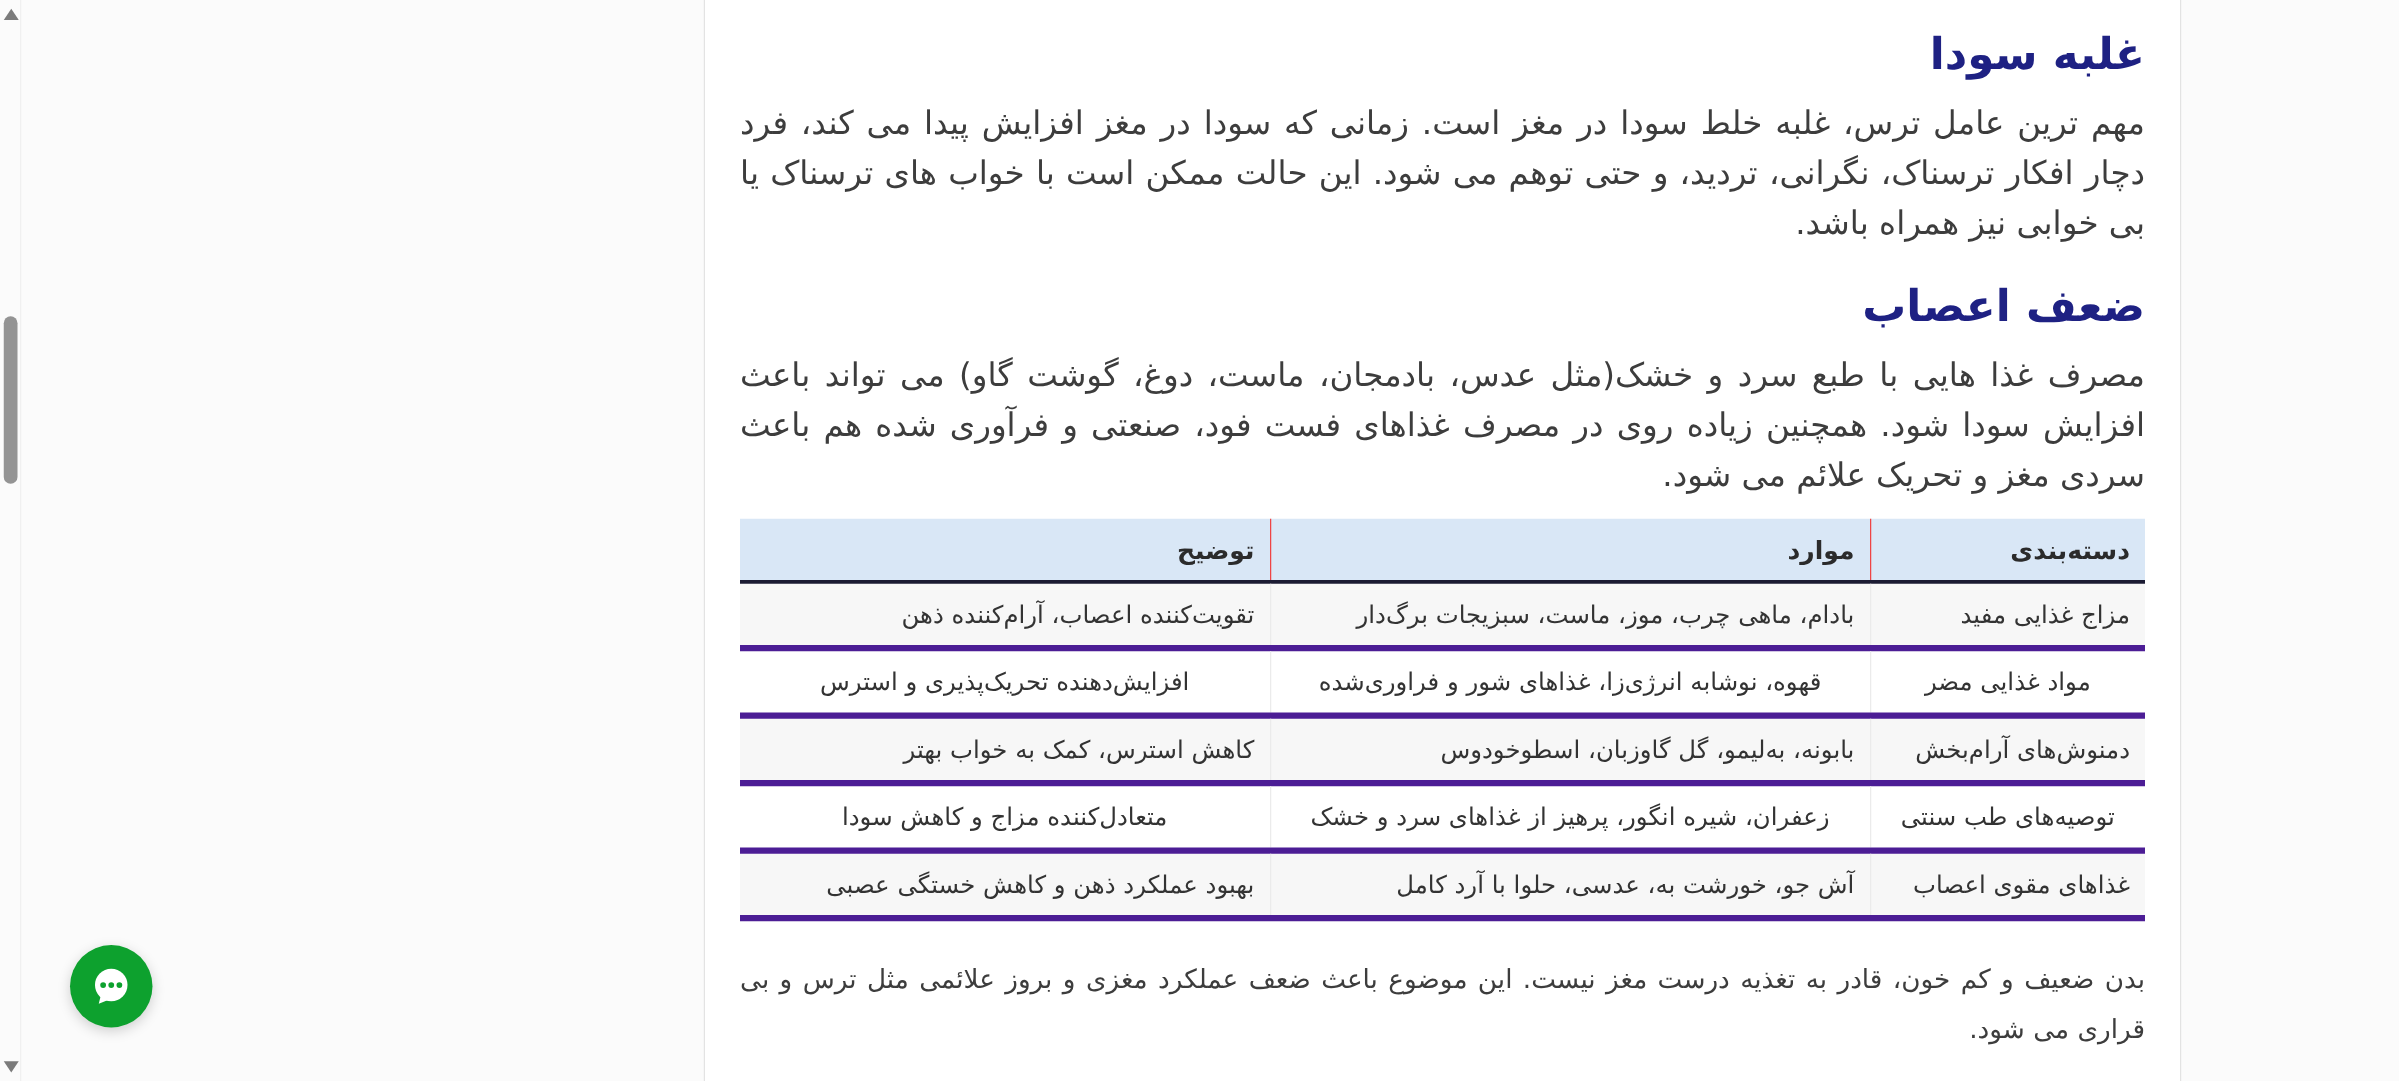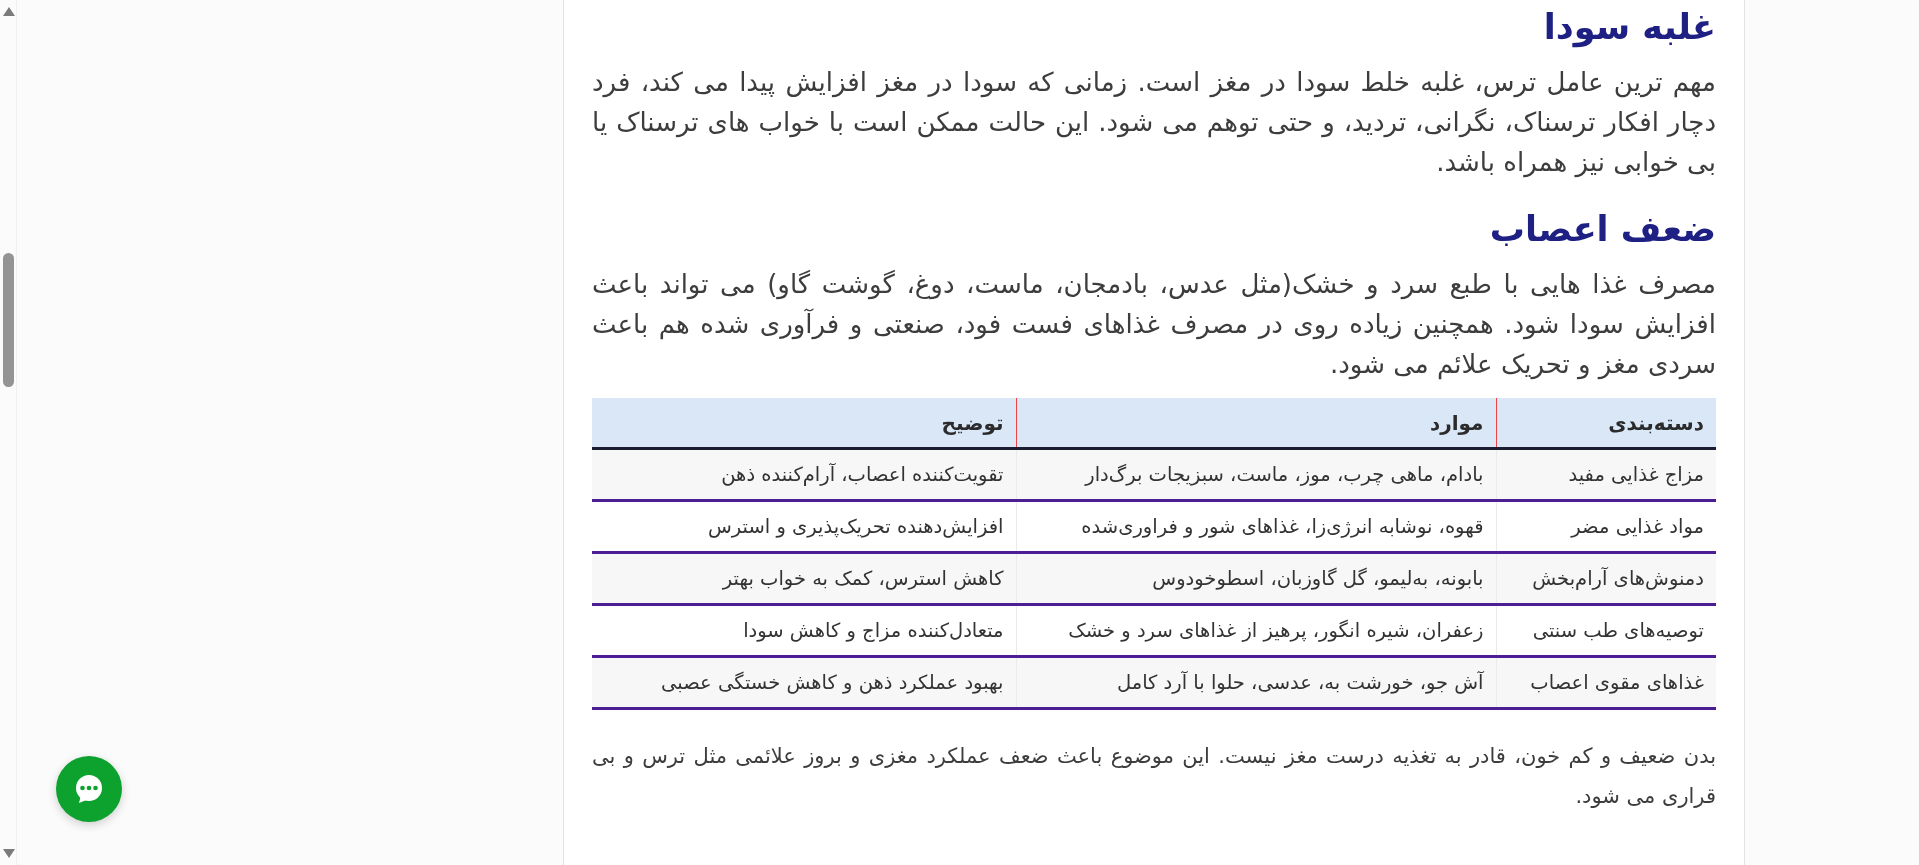--- a/index.html
+++ b/index.html
@@ -14,48 +14,48 @@
     background:#ffffff;
     border-left:1px solid #e3e3e3;border-right:1px solid #e3e3e3;
     box-sizing:border-box;
     padding:4px 28px 0 28px;
   }
   .section-heading{
     margin:24px 0 12px 0;
     font-size:35px;line-height:46px;font-weight:bold;
     color:#1e2183;text-align:right;
   }
-  .section-heading:first-child{margin-top:0;}
+  .section-heading:first-child{margin-top:17px;}
   .body-par{
     margin:0;
     font-size:26px;line-height:40px;color:#3d3d3d;
     text-align:justify;
   }
   .food-table{
     width:100%;border-collapse:collapse;margin:14px 0 0 0;
     table-layout:fixed;
   }
   .food-table th{
     background:#d9e7f6;
     border-bottom:3px solid #1b1b33;
     border-left:1px solid #ef4444;
     height:49px;padding:0 12px;
     font-size:20px;font-weight:bold;color:#2b2b2b;text-align:right;
   }
   .food-table th:last-child{border-left:none;}
   .food-table td{
     height:49px;padding:0 12px;
-    border-bottom:3px solid #4c1d95;
+    border-bottom:5px solid #4c1d95;
     border-left:1px solid #ebebeb;
     font-size:19.5px;color:#333333;text-align:right;
     white-space:nowrap;overflow:hidden;
   }
   .food-table td:last-child{border-left:none;}
   .food-table tr.odd td{background:#f7f7f7;}
-  .food-table tr.even td{background:#ffffff;}
+  .food-table tr.even td{background:#ffffff;text-align:center;}
   .closing-par{
     margin:26px 0 0 0;
     font-size:21px;line-height:40px;color:#3d3d3d;text-align:justify;
   }
   
   .scrollbar{
     position:absolute;top:0;left:0;width:17px;height:865px;
     background:#fbfbfb;border-right:1px solid #f0f0f0;box-sizing:border-box;
   }
   .scroll-arrow{

